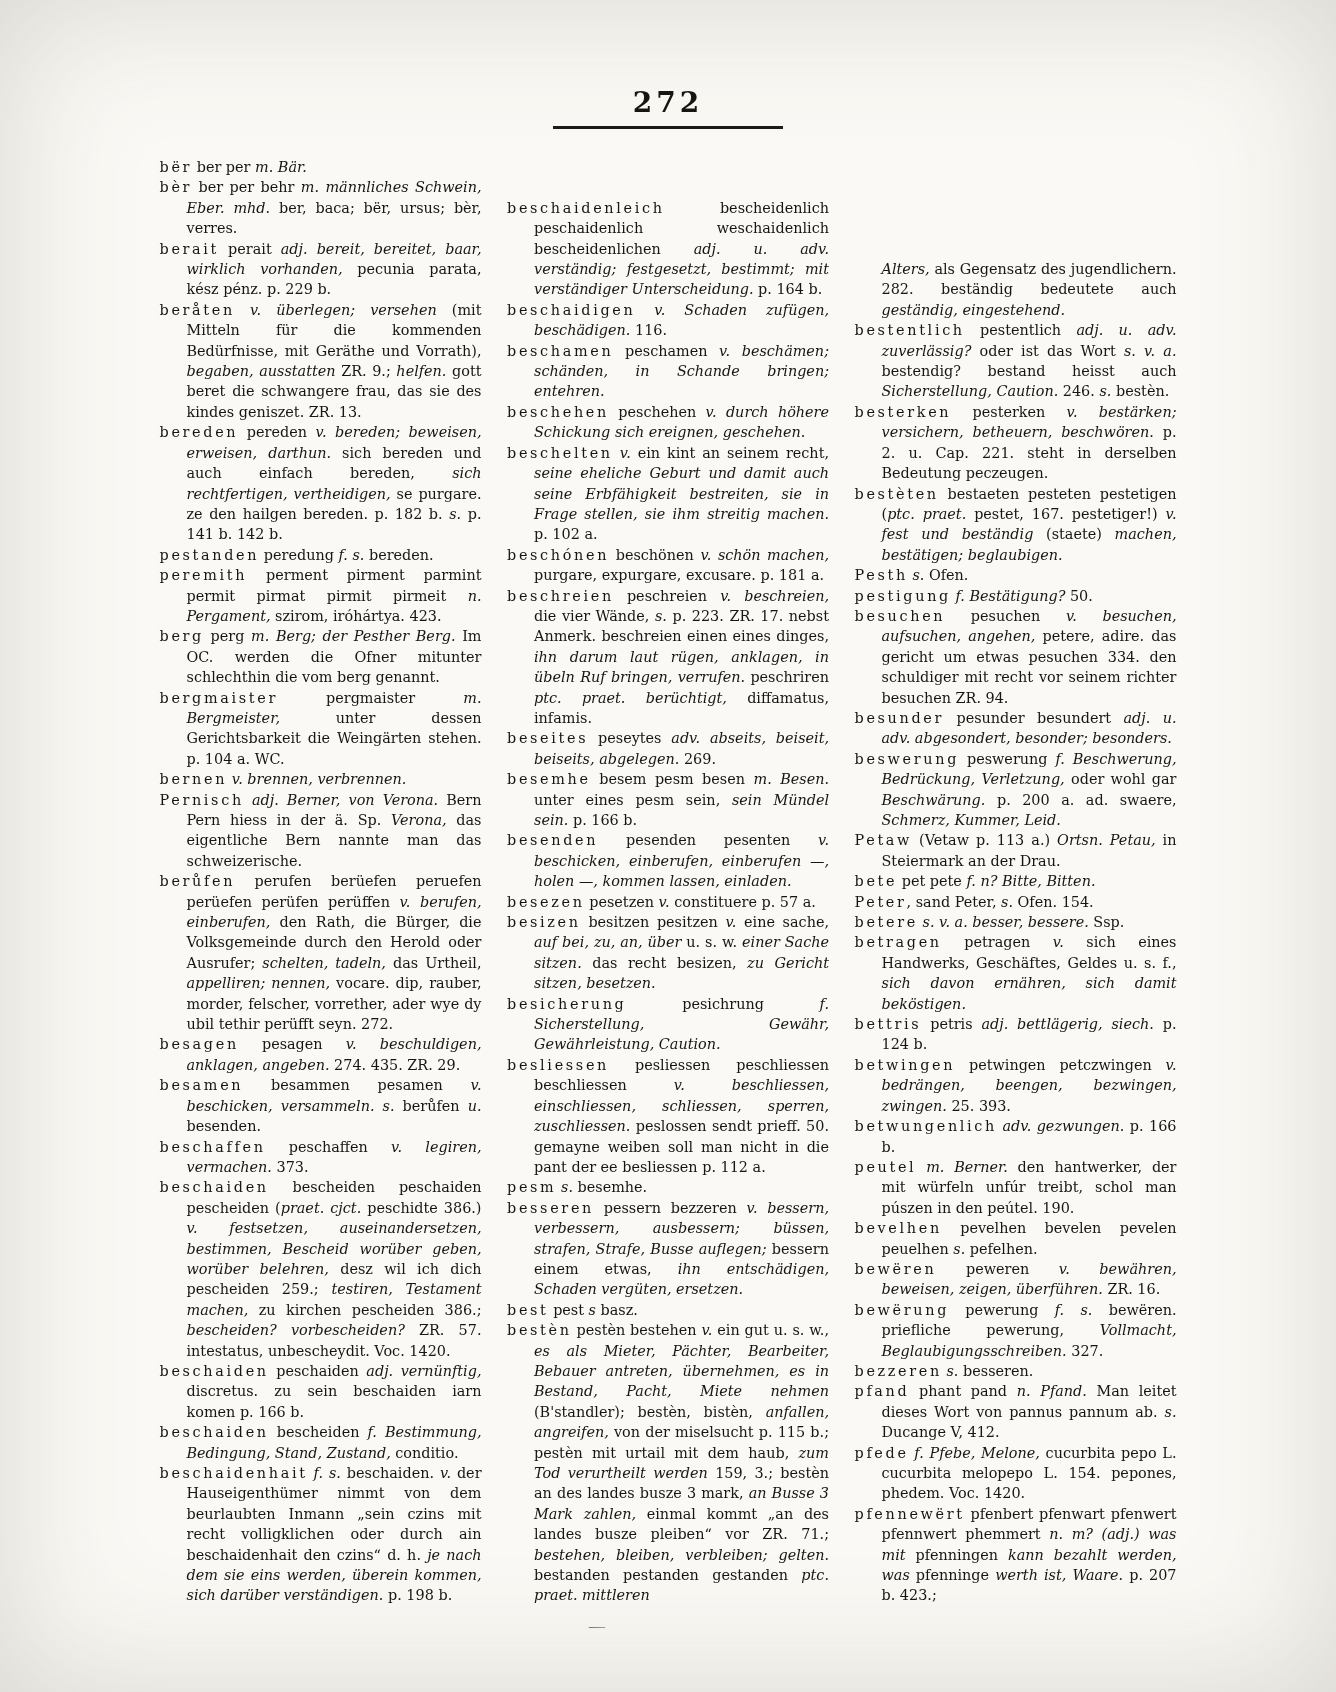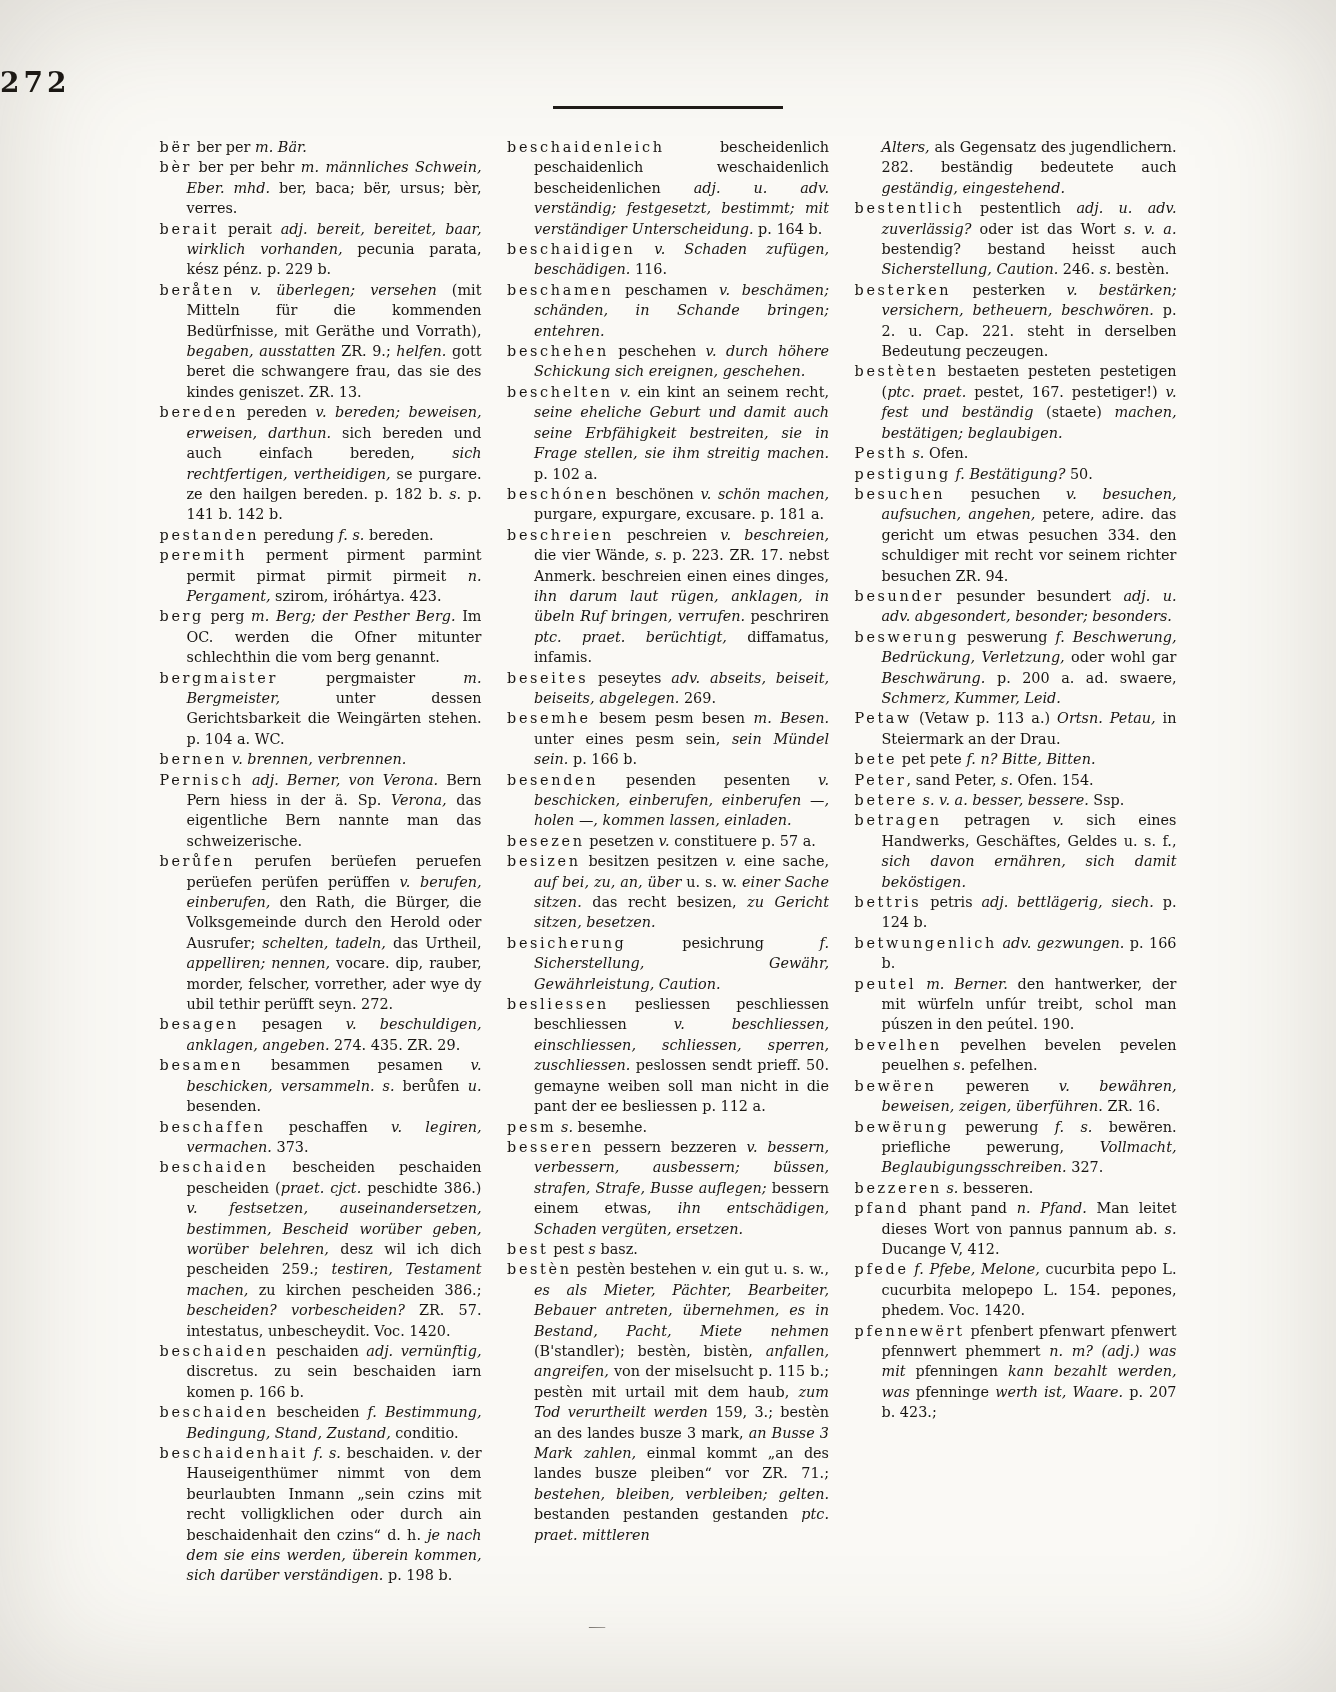--- a/index.html
+++ b/index.html
@@ -3,25 +3,25 @@
 <meta charset="utf-8">
 <style>
   html,body{margin:0;padding:0;}
   body{
     width:1336px;height:1692px;overflow:hidden;position:relative;
     background:#faf9f5;color:#181512;
     font-family:"DejaVu Serif","Liberation Serif",serif;
   }
   .sheet{position:absolute;inset:0;box-shadow:inset 0 0 140px rgba(88,80,62,.20);pointer-events:none;}
   .pagenum{
-    font-size:28px;font-weight:700;letter-spacing:4px;
-    padding-top:66px;
+    text-align:center;font-size:28px;font-weight:700;letter-spacing:4px;
+    padding-top:86px;
   }
   .pagerule{width:230px;height:3px;background:#201d19;margin:7px auto 0 auto;}
-  .cols{display:flex;justify-content:center;align-items:flex-start;margin-top:28px;}
+  .cols{display:flex;justify-content:center;align-items:flex-end;margin-top:28px;}
   .column{width:322px;font-size:14.4px;line-height:20.4px;text-align:justify;}
   .divider{width:1.5px;background:#2e2b26;margin:3px 12px 14px 12px;}
   .entry{margin:0;padding-left:27px;text-indent:-27px;}
   .entry.cont{text-indent:0;}
   .head{letter-spacing:.185em;}
   em{font-style:italic;}
   .bottom-mark{
     position:absolute;left:588px;top:1616px;color:#555049;font-size:18px;
     transform:scaleY(.55) rotate(-2deg);
   }
@@ -144,20 +144,21 @@
       <p class="entry"><span class="head">bete</span><span class="body"> pet pete <em>f. n? Bitte, Bitten.</em></span></p>
 
       <p class="entry"><span class="head">Peter</span><span class="body">, sand Peter, <em>s.</em> Ofen. 154.</span></p>
 
       <p class="entry"><span class="head">betere</span><span class="body"> <em>s. v. a. besser, bessere.</em> Ssp.</span></p>
 
       <p class="entry"><span class="head">betragen</span><span class="body"> petragen <em>v.</em> sich eines Handwerks, Geschäftes, Geldes u. s. f., <em>sich davon ernähren, sich damit beköstigen.</em></span></p>
 
       <p class="entry"><span class="head">bettris</span><span class="body"> petris <em>adj. bettlägerig, siech.</em> p. 124 b.</span></p>
 
+      <p class="entry"><span class="head">betwingen</span><span class="body"> petwingen petczwingen <em>v. bedrängen, beengen, bezwingen, zwingen.</em> 25. 393.</span></p>
 
       <p class="entry"><span class="head">betwungenlich</span><span class="body"> <em>adv. gezwungen.</em> p. 166 b.</span></p>
 
       <p class="entry"><span class="head">peutel</span><span class="body"> <em>m. Berner.</em> den hantwerker, der mit würfeln unfúr treibt, schol man púszen in den peútel. 190.</span></p>
 
       <p class="entry"><span class="head">bevelhen</span><span class="body"> pevelhen bevelen pevelen peuelhen <em>s.</em> pefelhen.</span></p>
 
       <p class="entry"><span class="head">bewëren</span><span class="body"> peweren <em>v. bewähren, beweisen, zeigen, überführen.</em> ZR. 16.</span></p>
 
       <p class="entry"><span class="head">bewërung</span><span class="body"> pewerung <em>f. s.</em> bewëren. priefliche pewerung, <em>Vollmacht, Beglaubigungsschreiben.</em> 327.</span></p>

